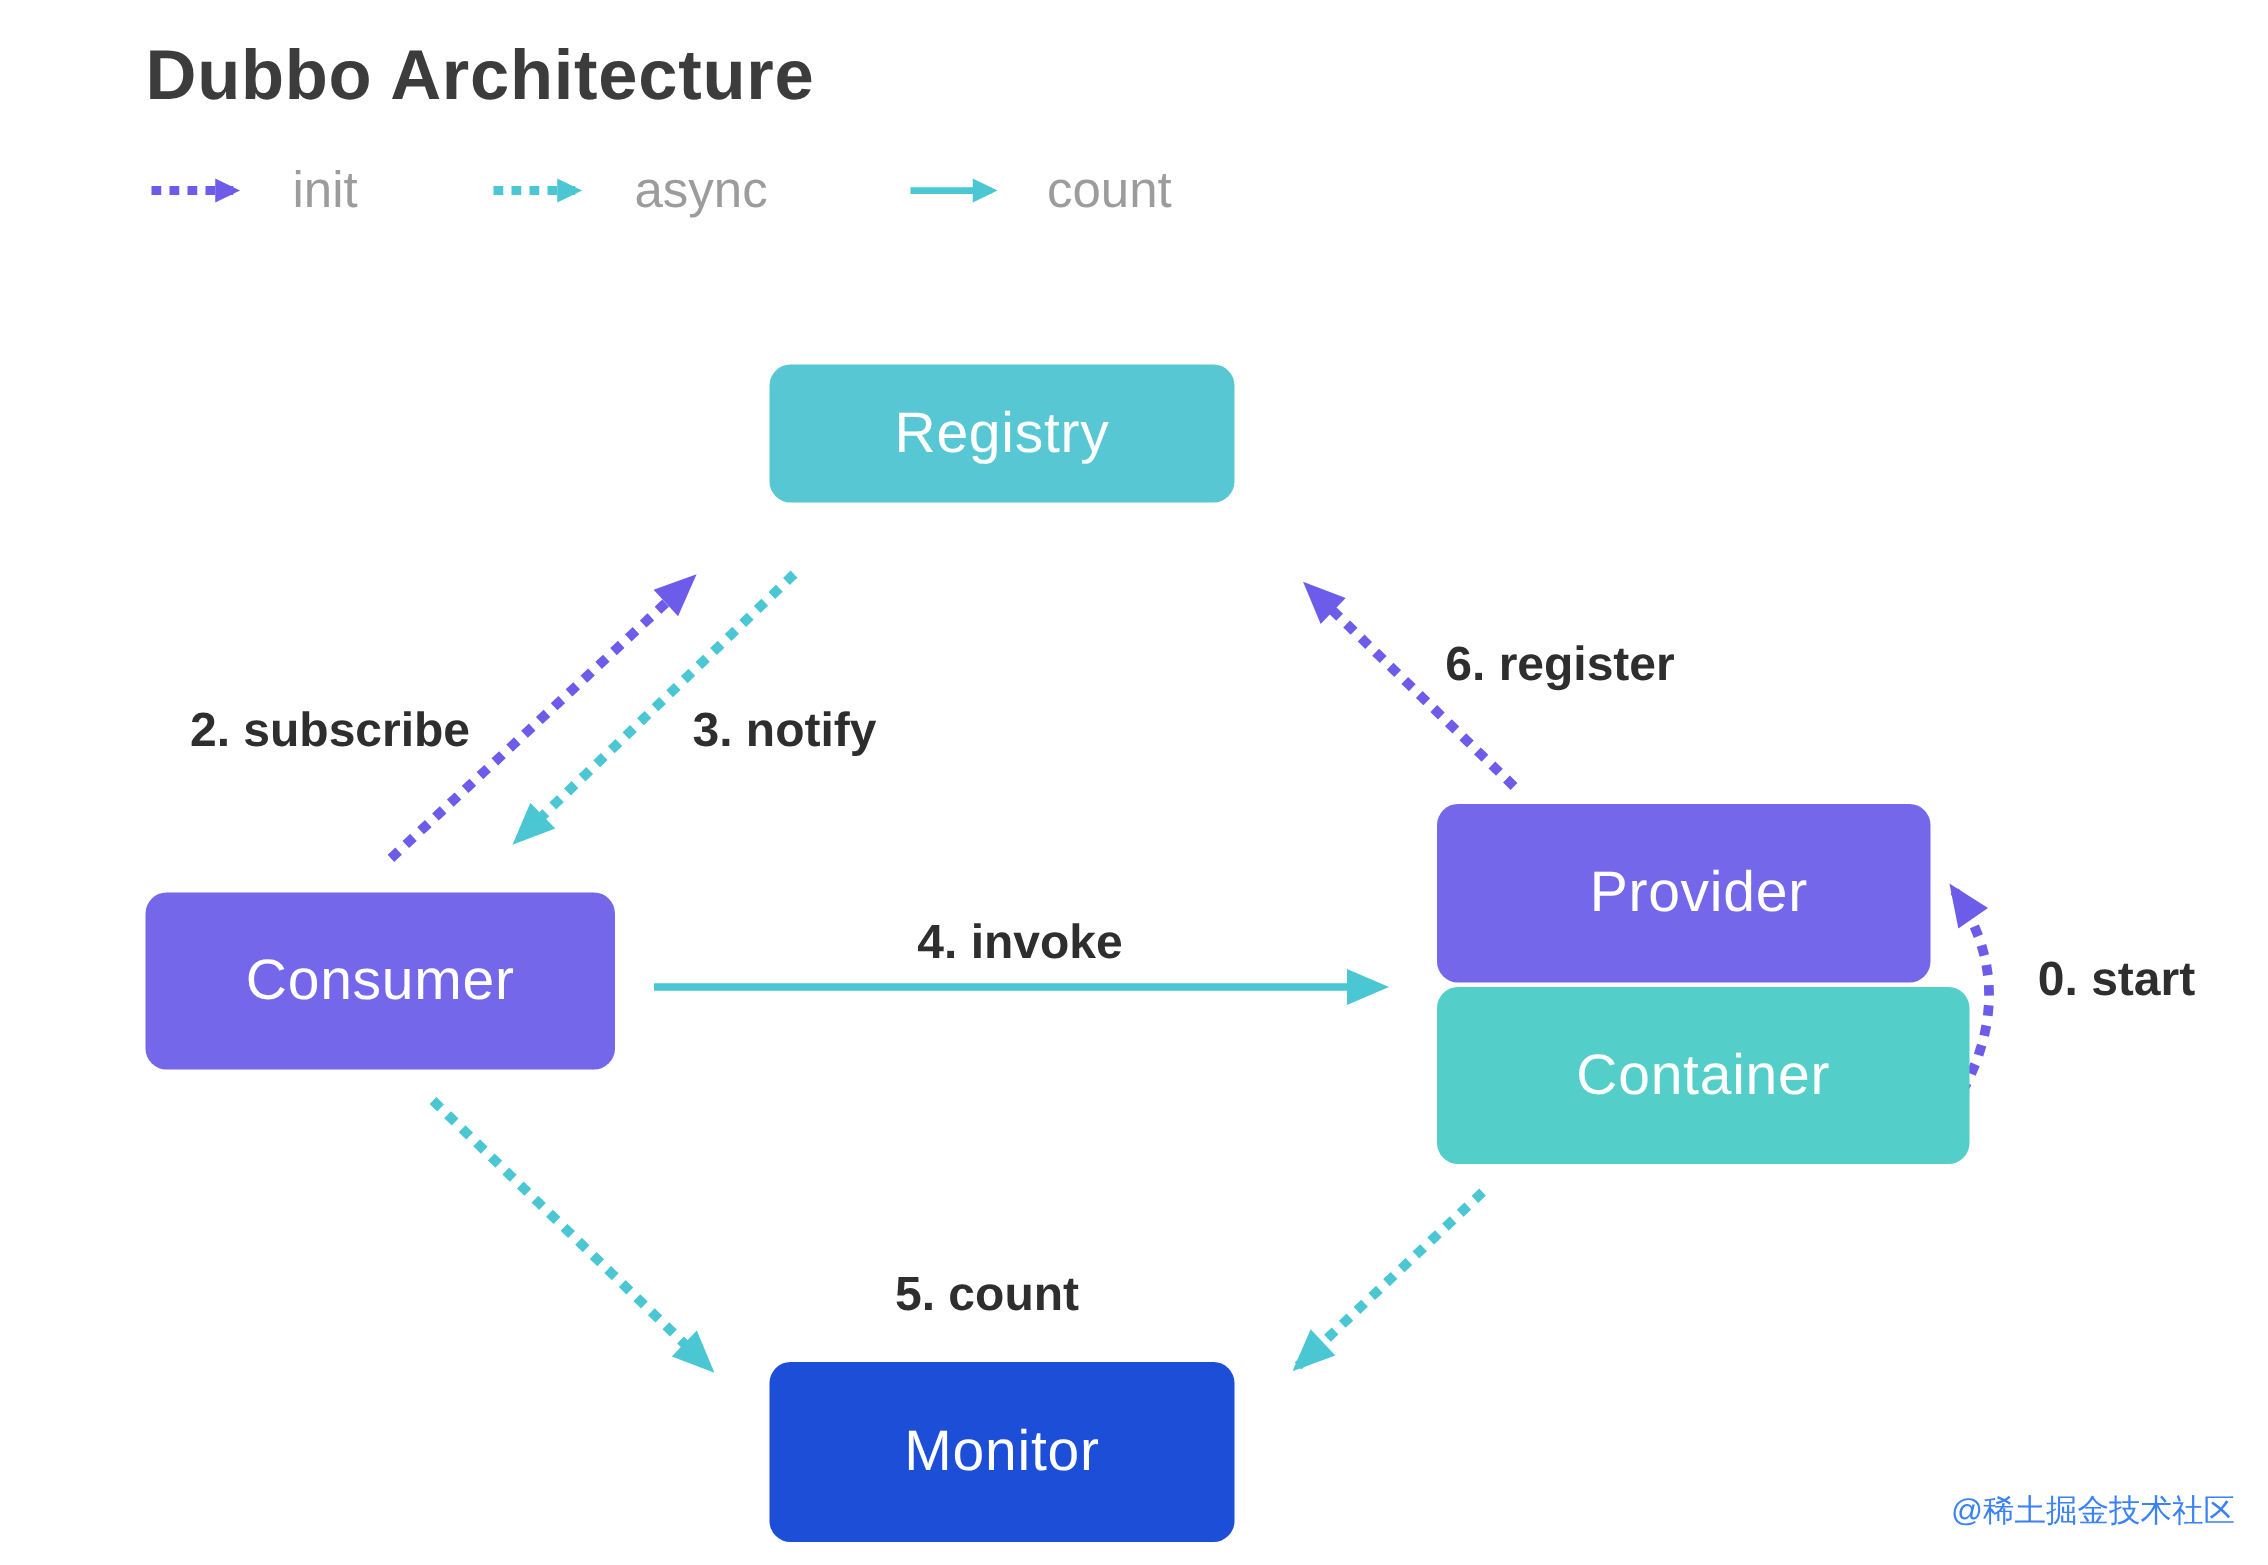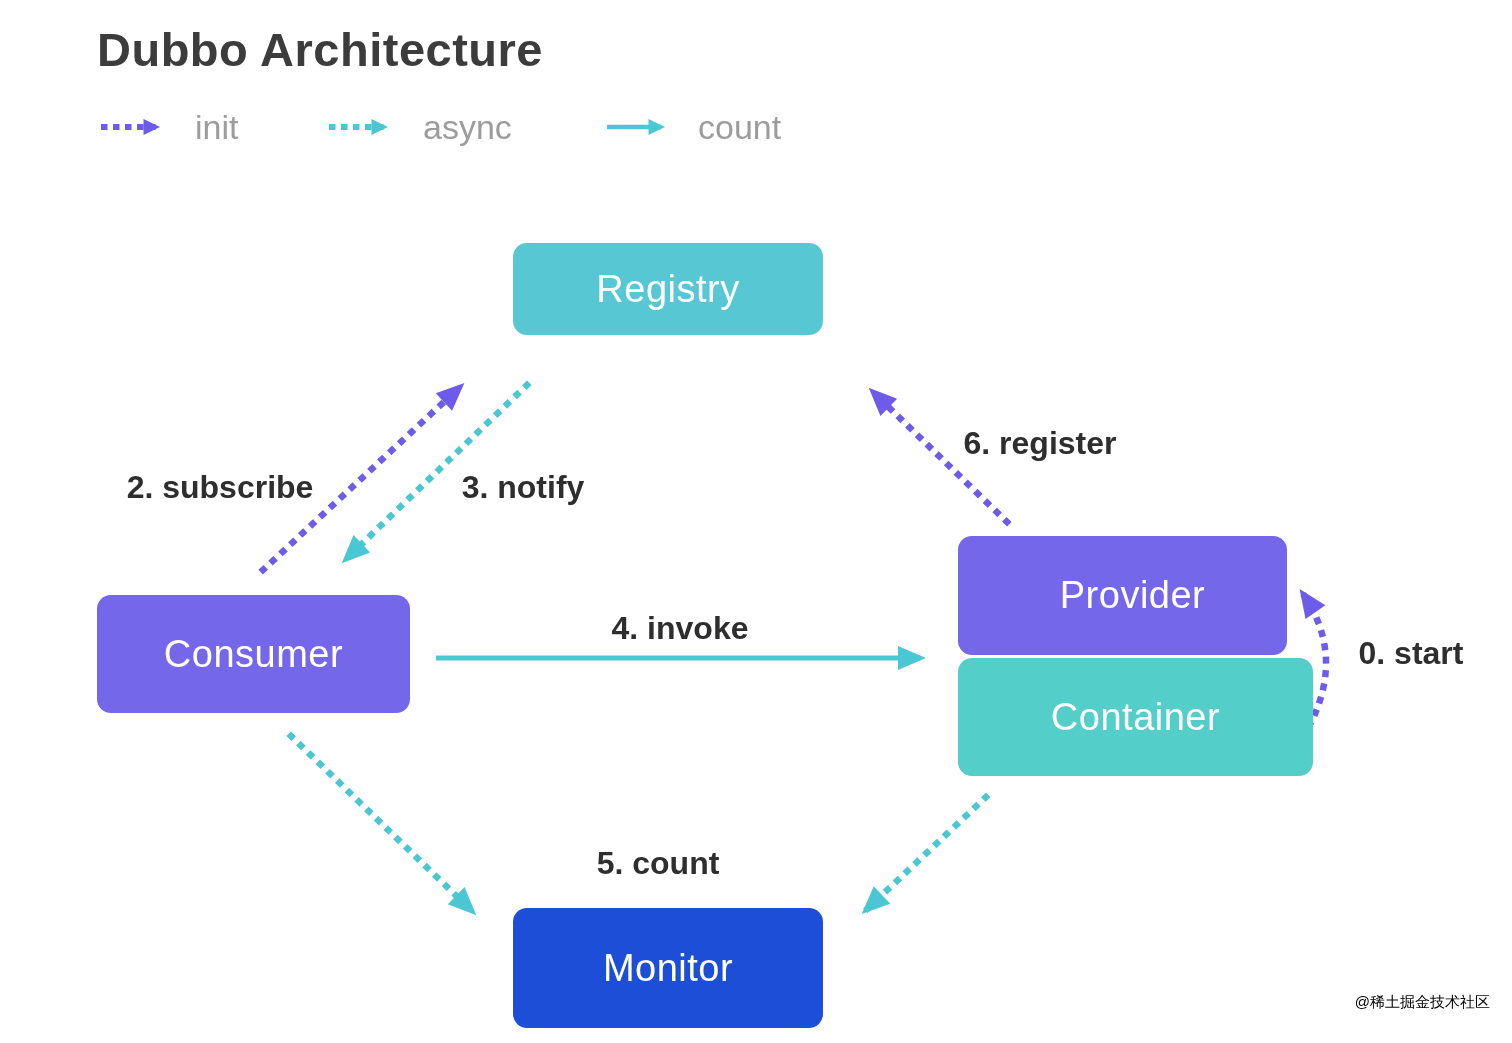--- a/index.html
+++ b/index.html
@@ -78,22 +78,22 @@
   .stroke-sync  { stroke: #4ac7d3; }
   .edge-dotted { stroke-width: 6.5; stroke-dasharray: 0.5 13; stroke-linecap: square; }
   .edge-solid  { stroke-width: 5; }
   .legend-dotted { stroke-width: 6; stroke-dasharray: 0.5 11.5; stroke-linecap: square; }
   .legend-solid  { stroke-width: 4.5; }
   
   .watermark {
     position: absolute;
     right: 22px;
     top: 993px;
-    font-size: 15px;
-    color: #000000;
+    font-size: 21px;
+    color: #3b82f6;
     font-weight: 400;
   }
 </style>
 </head>
 <body>
 
 <div class="canvas">
 
   <h1 class="title">Dubbo Architecture</h1>
 

